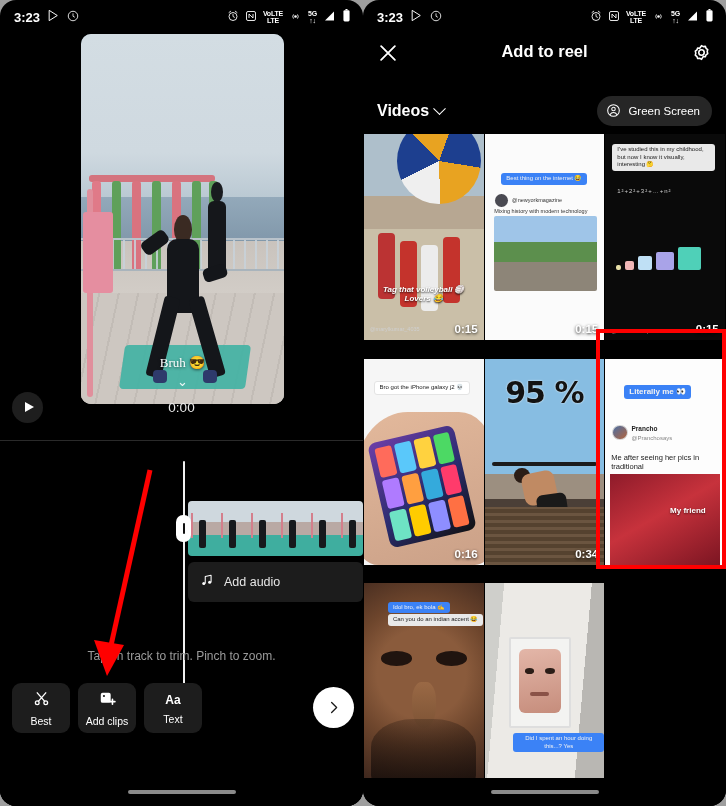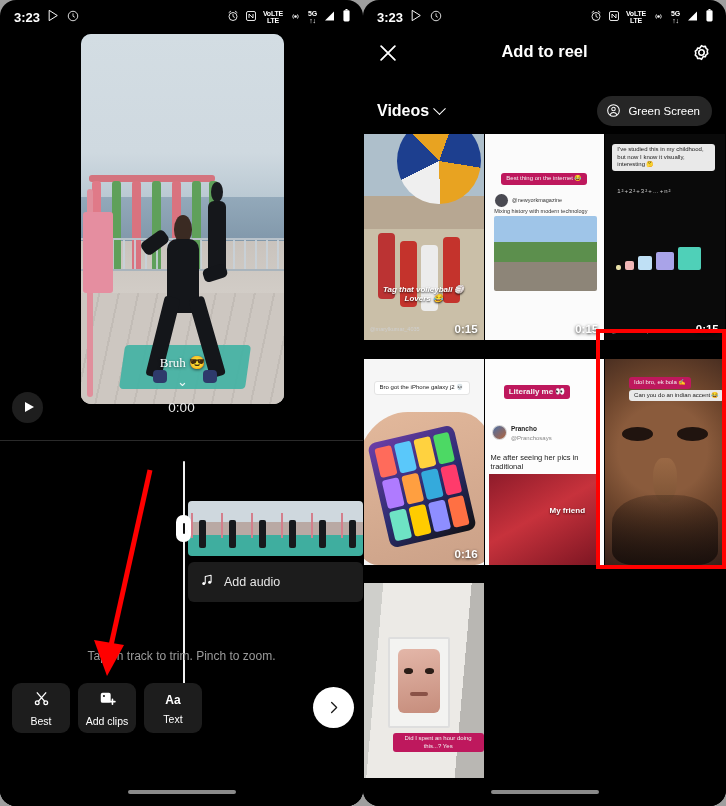--- a/index.html
+++ b/index.html
@@ -250,21 +250,21 @@
   .cell { position: relative; width: 119.6px; height: 206px; overflow: hidden; background: #111; }
   .dur {
     position: absolute; right: 6px; bottom: 5px; color: #fff;
     font-size: 11.5px; font-weight: 600; text-shadow: 0 1px 3px rgba(0,0,0,.85);
     z-index: 5;
   }
   .tag {
     position: absolute; padding: 2px 5px; border-radius: 3px;
     font-size: 6px; line-height: 1.25; z-index: 4; max-width: 86%;
   }
-  .tag-dark { background: #be185d; color: #f2f2f2; }
+  .tag-dark { background: #3b82f6; color: #f2f2f2; }
   .tag-light { background: #e9e9e9; color: #1c1c1c; }
 
   
   .bg-volley {
     position: absolute; inset: 0;
     background: linear-gradient(180deg,#aebfcb 0 30%,#b7a792 30% 46%,#cabfa8 46% 100%);
   }
   .ball {
     position: absolute; left: 28%; top: -8%; width: 70%; height: 42%;
     border-radius: 50%;
@@ -711,20 +711,33 @@
             <span class="ic" style="background:#6ee3c4;"></span>
               <span class="ic" style="background:#ffcc00;"></span>
             <span class="ic" style="background:#8e8eff;"></span>
               <span class="ic" style="background:#ff7043;"></span>
           </div>
         </div>
         <div class="tag" style="left:8%;top:11%;background:#fff;color:#1a1a1a;border:1px solid #e4e4e4;">Bro got the iPhone galaxy j2 💀</div>
         <div class="dur">0:16</div>
       </div>
 
+      <div class="cell">
+        <div class="bg-sky">
+          <div class="pct">95 %</div>
+          <div class="bar"></div>
+          <div class="athlete">
+            <div class="a-h"></div>
+              <div class="a-t"></div>
+              <div class="a-s"></div>
+          </div>
+          <div class="logs"></div>
+        </div>
+        <div class="dur">0:34</div>
+      </div>
 
       <div class="cell">
         <div class="bg-meme">
           <div class="m-av"></div>
           <div class="m-nm">Prancho</div>
           <div class="m-hd">@Pranchosays</div>
           <div class="meme-txt">Me after seeing her pics in traditional</div>
           <div class="meme-img"></div>
           <div class="mf">My friend</div>
         </div>

